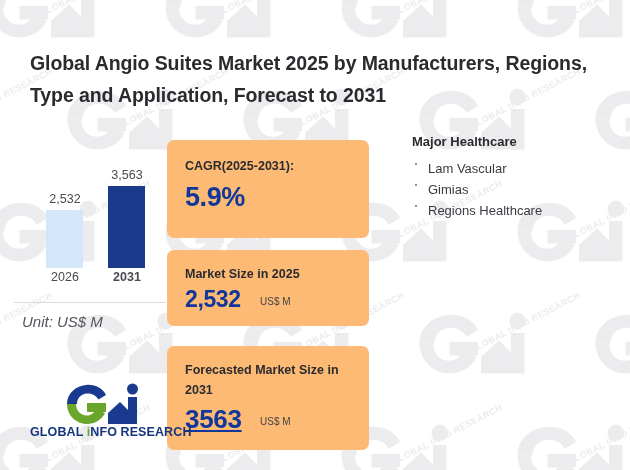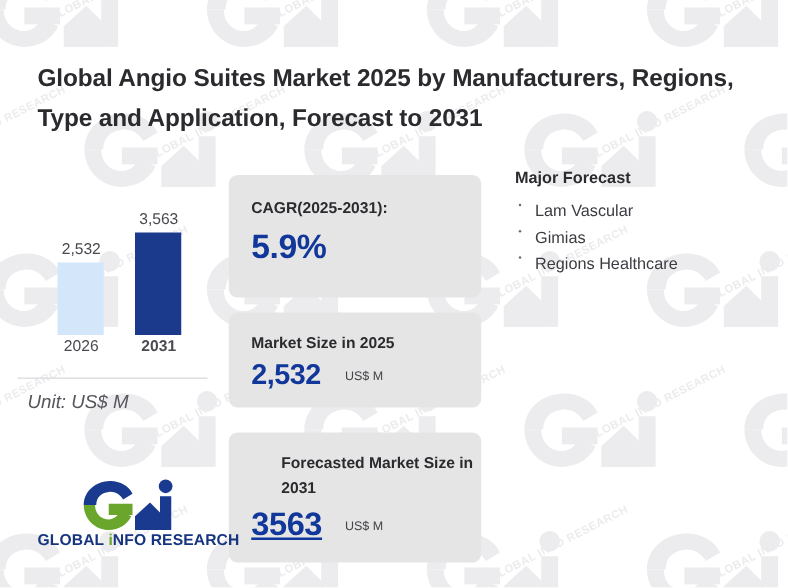--- a/index.html
+++ b/index.html
@@ -105,23 +105,23 @@
     left: 22px; top: 313px;
     font-size: 15px;
     color: #55555c;
     z-index: 2;
     font-style: italic;
   }
 
   
   .card {
     position: absolute;
-    left: 183px;
+    left: 167px;
     width: 202px;
-    background: #e5e5e5;
+    background: #fdba74;
     border-radius: 7px;
     z-index: 2;
   }
   #card-cagr     { top: 140px; height: 98px; }
   #card-size2025 { top: 250px; height: 76px; }
   #card-size2031 { top: 346px; height: 104px; }
 
   .card-title {
     position: absolute;
     left: 18px;
@@ -142,21 +142,21 @@
     color: #44444a;
   }
 
   #cagr-title  { top: 16px; }
   #cagr-value  { top: 42px; font-size: 27px; letter-spacing: -0.4px; }
 
   #ms25-title  { top: 14px; }
   #ms25-value  { top: 36px; font-size: 23px; letter-spacing: -0.4px; }
   #ms25-unit   { left: 93px; top: 46px; }
 
-  #ms31-title  { top: 14px; width: 170px; margin-left: 24px; }
+  #ms31-title  { top: 14px; width: 170px; }
   #ms31-value  { top: 58px; font-size: 26px; letter-spacing: -0.3px; text-decoration: underline; }
   #ms31-unit   { left: 93px; top: 70px; }
 
   
   #companies {
     position: absolute;
     left: 412px; top: 134px;
     width: 205px;
     z-index: 2;
   }
@@ -491,21 +491,21 @@
     <div class="card-unit" id="ms25-unit">US$ M</div>
   </div>
 
   <div class="card" id="card-size2031">
     <div class="card-title" id="ms31-title">Forecasted Market Size in 2031</div>
     <div class="card-value" id="ms31-value">3563</div>
     <div class="card-unit" id="ms31-unit">US$ M</div>
   </div>
 
   <div id="companies">
-    <div id="companies-heading">Major Forecast</div>
+    <div id="companies-heading">Major Healthcare</div>
     <div id="companies-list">
         <div class="company-item"><span class="company-bullet"></span><span>Lam Vascular</span></div>
         <div class="company-item"><span class="company-bullet"></span><span>Gimias</span></div>
         <div class="company-item"><span class="company-bullet"></span><span>Regions Healthcare</span></div>
       </div>
   </div>
 
   <div id="logo">
     <div id="logo-mark">
       <svg viewBox="0 0 80 44" width="80" height="44" xmlns="http://www.w3.org/2000/svg">

